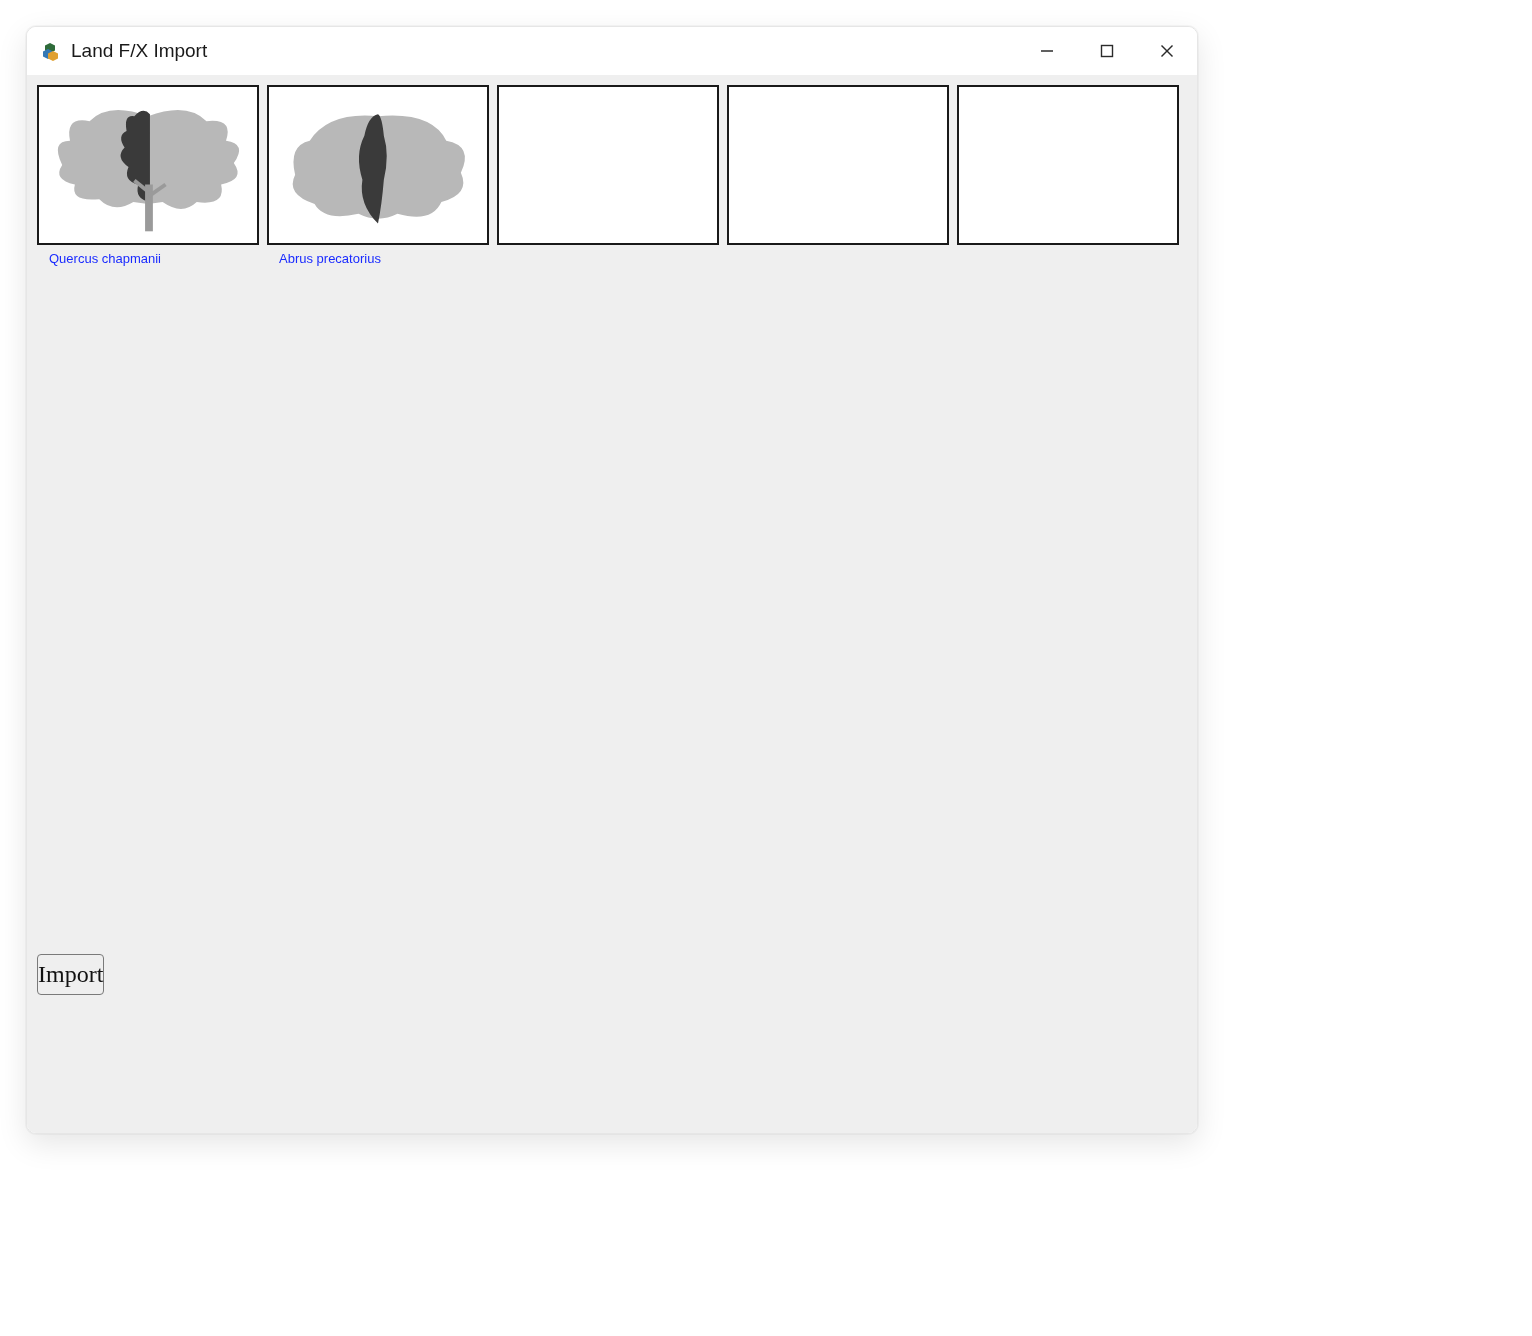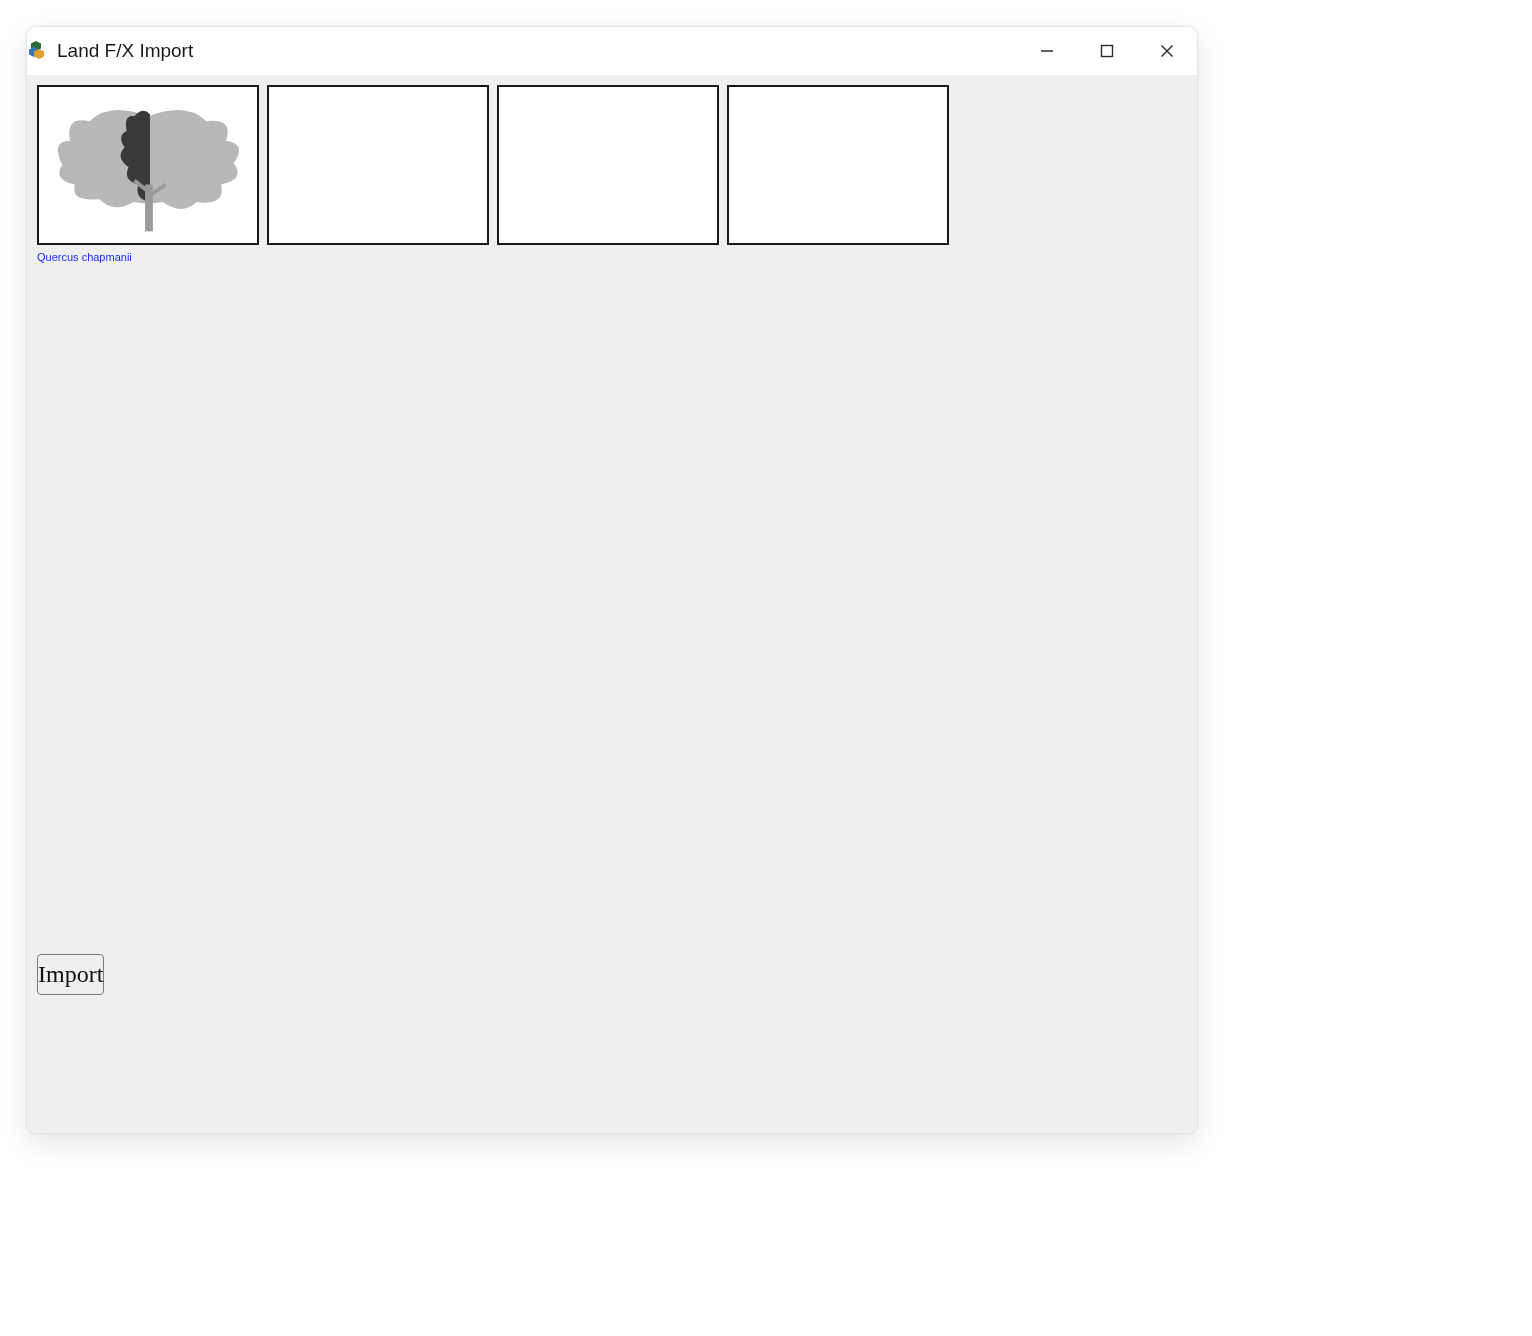--- a/index.html
+++ b/index.html
@@ -34,22 +34,23 @@
 
   .titlebar {
     height: 48px;
     flex: 0 0 48px;
     display: flex;
     align-items: center;
     background: #ffffff;
   }
   .titlebar-left {
     display: flex;
-    align-items: flex-start;
+    align-items: flex-end;
     gap: 10px;
+    padding-left: 14px;
   }
   .app-icon {
     width: 20px;
     height: 20px;
     display: block;
   }
   .title-text {
     font-size: 19px;
     color: #1a1a1a;
   }
@@ -96,23 +97,24 @@
     background: #ffffff;
     border: 2px solid #191919;
     box-sizing: border-box;
     display: flex;
     align-items: center;
     justify-content: center;
     overflow: hidden;
   }
   .thumb-label {
     margin-top: 6px;
-    font-size: 11px;
+    font-size: 13px;
     color: #1a2bff;
     white-space: nowrap;
+    margin-left: 12px;
   }
 
   
   .import-btn {
     position: absolute;
     left: 10px;
     bottom: 138px;
     background: #efefef;
     border: 1px solid #7a7a7a;
     border-radius: 4px;
@@ -204,20 +206,47 @@
 
               <rect x="107" y="100" width="8" height="48" fill="#9a9a9a"></rect>
 
               <line x1="111" y1="108" x2="96" y2="96" stroke="#9a9a9a" stroke-width="4"></line>
               <line x1="111" y1="112" x2="128" y2="100" stroke="#9a9a9a" stroke-width="4"></line>
             </svg>
           </div>
           <div class="thumb-label">Quercus chapmanii</div>
         </div>
 
+        <div class="thumb-slot">
+          <div class="thumb-box">
+
+            <svg viewBox="0 0 220 160" width="218" height="156">
+
+              <path d="M110 30
+                       Q60 25 40 55
+                       Q18 60 25 90
+                       Q15 110 45 120
+                       Q55 138 90 130
+                       Q110 140 130 130
+                       Q165 140 175 118
+                       Q205 110 195 88
+                       Q208 60 180 55
+                       Q165 25 110 30 Z" fill="#b8b8b8"></path>
+
+              <path d="M110 28
+                       Q100 30 96 50
+                       Q86 70 94 95
+                       Q90 120 110 140
+                       Q114 120 116 95
+                       Q122 70 116 50
+                       Q114 30 110 28 Z" fill="#3a3a3a"></path>
+            </svg>
+          </div>
+          <div class="thumb-label">Abrus precatorius</div>
+        </div>
 
         <div class="thumb-slot">
           <div class="thumb-box"></div>
           <div class="thumb-label"></div>
         </div>
 
         <div class="thumb-slot">
           <div class="thumb-box"></div>
           <div class="thumb-label"></div>
         </div>

